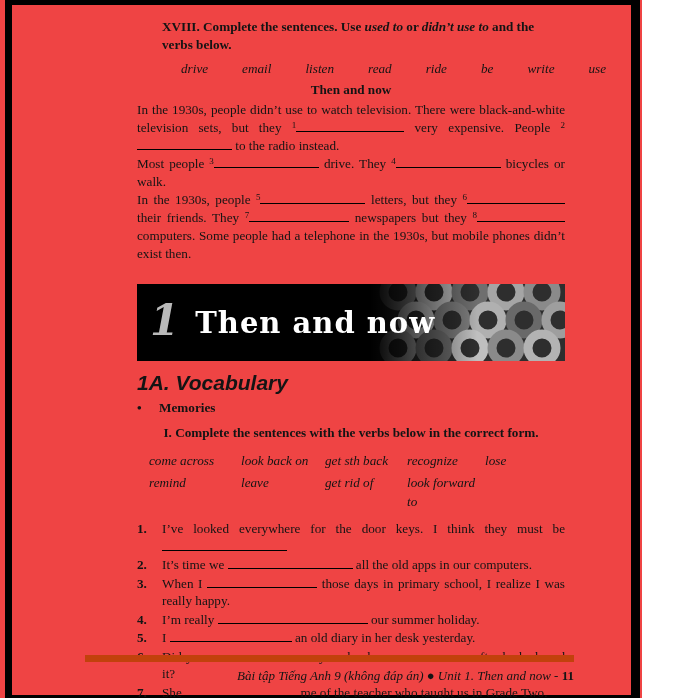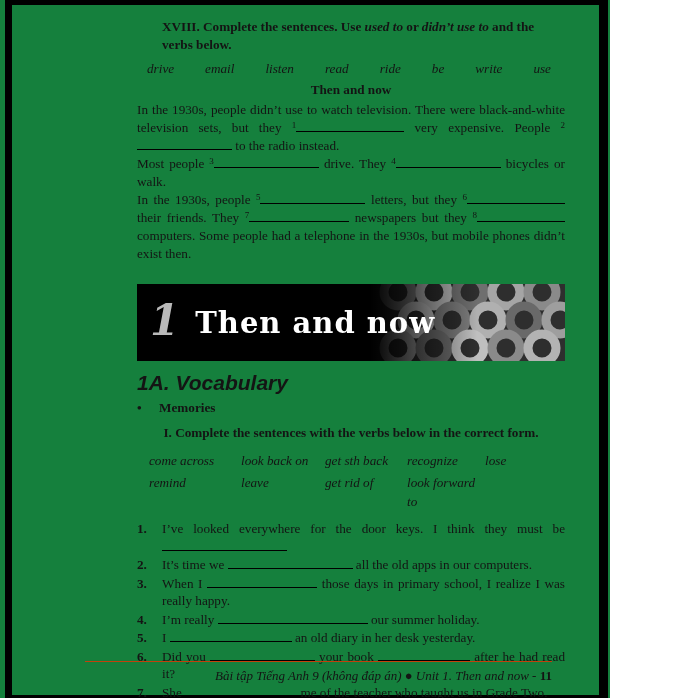--- a/index.html
+++ b/index.html
@@ -1,32 +1,32 @@
 <!DOCTYPE html>
 <html><head>
 <meta charset="utf-8">
 <style>
   html,body{margin:0;padding:0;}
-  .page{position:relative;width:610px;height:698px;background:#15803d;color:#141414;
-        font-family:"Liberation Serif",serif;overflow:hidden;}
+  .page{position:relative;width:610px;height:698px;background:#ef4444;color:#141414;
+        font-family:"Liberation Serif",serif;overflow:hidden;padding-left:32px;}
   
   .b-left{position:absolute;left:5px;top:0;bottom:0;width:7px;background:#000;}
   .b-right{position:absolute;right:2px;top:0;bottom:0;width:9px;background:#000;}
   .b-top{position:absolute;left:5px;right:2px;top:0;height:5px;background:#000;}
   .b-bottom{position:absolute;left:5px;right:2px;bottom:0;height:3px;background:#000;}
 
   .content{position:absolute;left:137px;top:14px;width:428px;font-size:13.2px;line-height:18px;}
 
   .st-b{font-weight:bold;}
   .st-i{font-style:italic;}
   .st-bi{font-weight:bold;font-style:italic;}
 
   .ex18-heading{font-weight:bold;margin:4px 0 3px 25px;}
   .verbs-row{display:flex;justify-content:space-between;font-style:italic;padding:3px 14px 2px 10px;}
-  .verbs-row span{white-space:nowrap;}
+  .verbs-row span{white-space:nowrap;margin-left:34px;}
   .subtitle{text-align:center;font-weight:bold;margin:1px 0 2px 0;}
   p.fill{margin:0;text-align:justify;}
 
   .blank{display:inline-block;height:11px;border-bottom:1px solid #000;vertical-align:baseline;}
   sup.blank-num{font-size:9px;line-height:0;vertical-align:4px;}
 
   .banner{position:relative;height:77px;background:#000;margin-top:21px;display:flex;align-items:center;overflow:hidden;}
   .banner-number{font-family:"DejaVu Serif",serif;font-style:italic;font-weight:bold;
                  font-size:42px;color:#b9b9b9;margin:0 16px 4px 13px;position:relative;z-index:2;}
   .banner-title{font-family:"DejaVu Serif",serif;font-weight:bold;font-size:29px;color:#fff;
@@ -39,21 +39,21 @@
   .memories .dot{display:inline-block;width:22px;}
   .instruction{font-weight:bold;margin-top:7px;text-align:center;}
 
   .verb-table{display:grid;grid-template-columns:92px 84px 82px 78px auto;
               font-style:italic;margin:9px 0 9px 12px;row-gap:3px;line-height:19px;}
 
   .items{margin-top:4px;}
   .item{padding-left:25px;text-align:justify;line-height:17.5px;margin-bottom:1px;}
   .item .num{display:inline-block;width:25px;margin-left:-25px;font-weight:bold;}
 
-  .footer{position:absolute;left:85px;right:58px;bottom:14px;border-top:1px solid #c2410c;
+  .footer{position:absolute;left:85px;right:68px;bottom:14px;border-top:7px solid #c2410c;
           padding-top:6px;text-align:right;font-size:13px;margin-top:34px;}
 </style>
 </head>
 <body>
 
 <div class="page">
   <div class="b-left"></div>
   <div class="b-right"></div>
   <div class="b-top"></div>
   <div class="b-bottom"></div>

